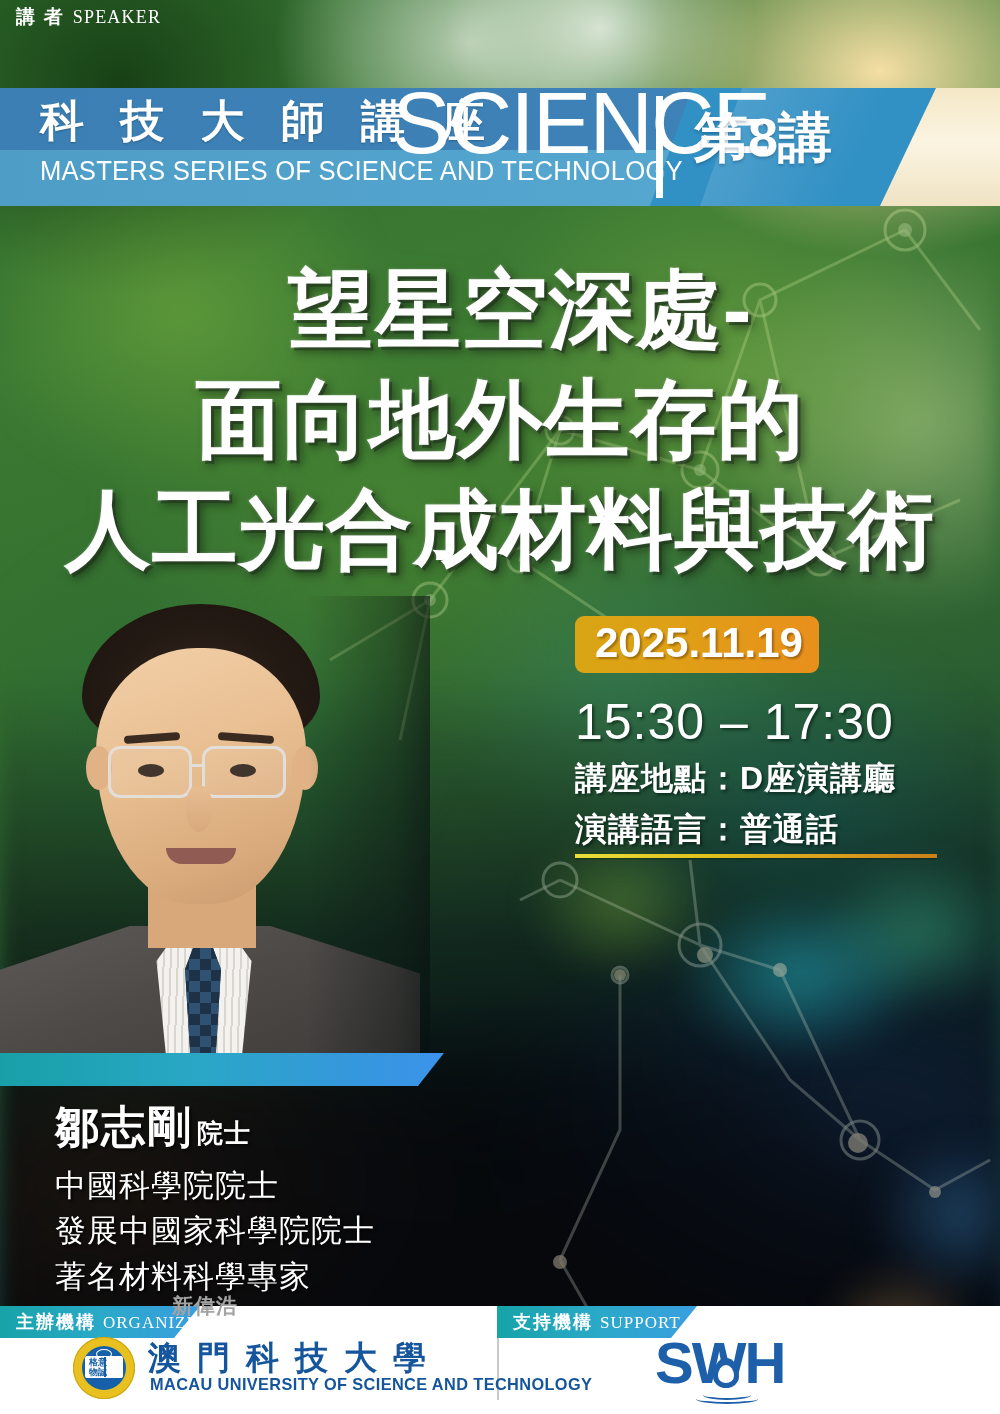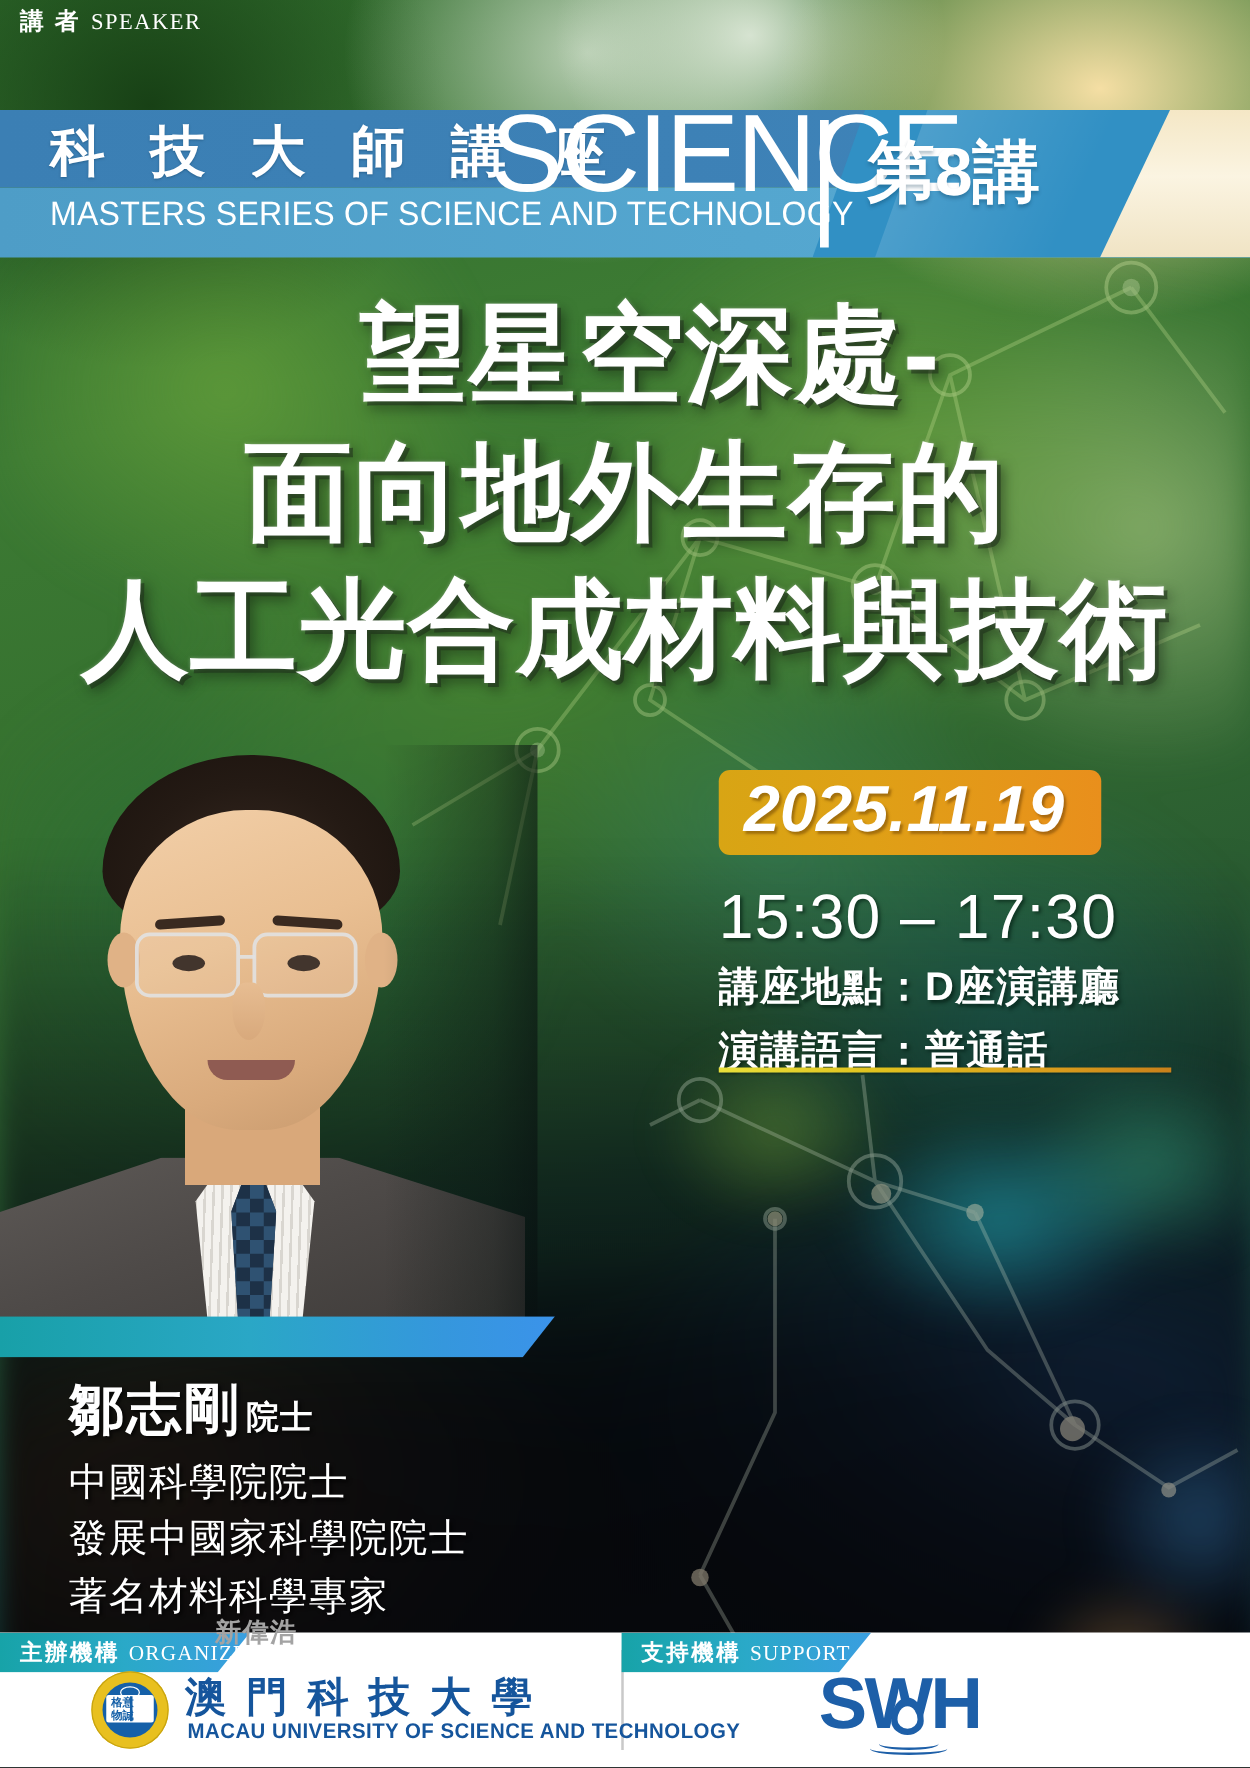--- a/index.html
+++ b/index.html
@@ -111,48 +111,47 @@
   }
   .hdr-episode{
     position:absolute; left:694px; top:14px;
     font-size:54px; font-weight:bold; color:#fff;
     letter-spacing:0px;
     text-shadow:0 2px 3px rgba(0,50,80,.3);
   }
 
   
   .title{
-    position:absolute; left:0; top:229px; width:100%;
+    position:absolute; left:0; top:254px; width:100%;
     text-align:center;
     font-family:"Liberation Sans", sans-serif;
     font-weight:bold;
     color:#ffffff;
     font-size:86px;
     line-height:1.28;
     letter-spacing:1px;
     text-shadow:
       3px 3px 0 rgba(30,45,25,.55),
       5px 5px 10px rgba(15,25,12,.55),
       0 0 3px rgba(255,255,255,.35);
   }
   .title .tl{ display:block; }
   .title .tl1{ padding-left:40px; }
 
   
   .info{ position:absolute; left:575px; top:616px; width:400px; }
   .date-badge{
     display:inline-block;
-    padding:4px 30px 8px 20px;
+    padding:4px 16px 8px 20px;
     border-radius:9px;
     background:linear-gradient(to right,#d8a514 0%, #dfa016 40%, #e98f1c 100%);
-    font-size:52px; font-weight:bold; color:#fff;
+    font-size:42px; font-weight:bold; color:#fff;
     letter-spacing:0px;
     text-shadow:2px 2px 2px rgba(90,50,0,.45);
     line-height:1.08;
-    font-style:italic;
   }
   .time{
     margin-top:20px;
     font-size:50px; color:#fff; font-weight:400;
     letter-spacing:1px;
     text-shadow:2px 2px 3px rgba(0,25,15,.6);
   }
   .meta{
     margin-top:4px;
     font-size:32px; color:#fff; font-weight:bold;

